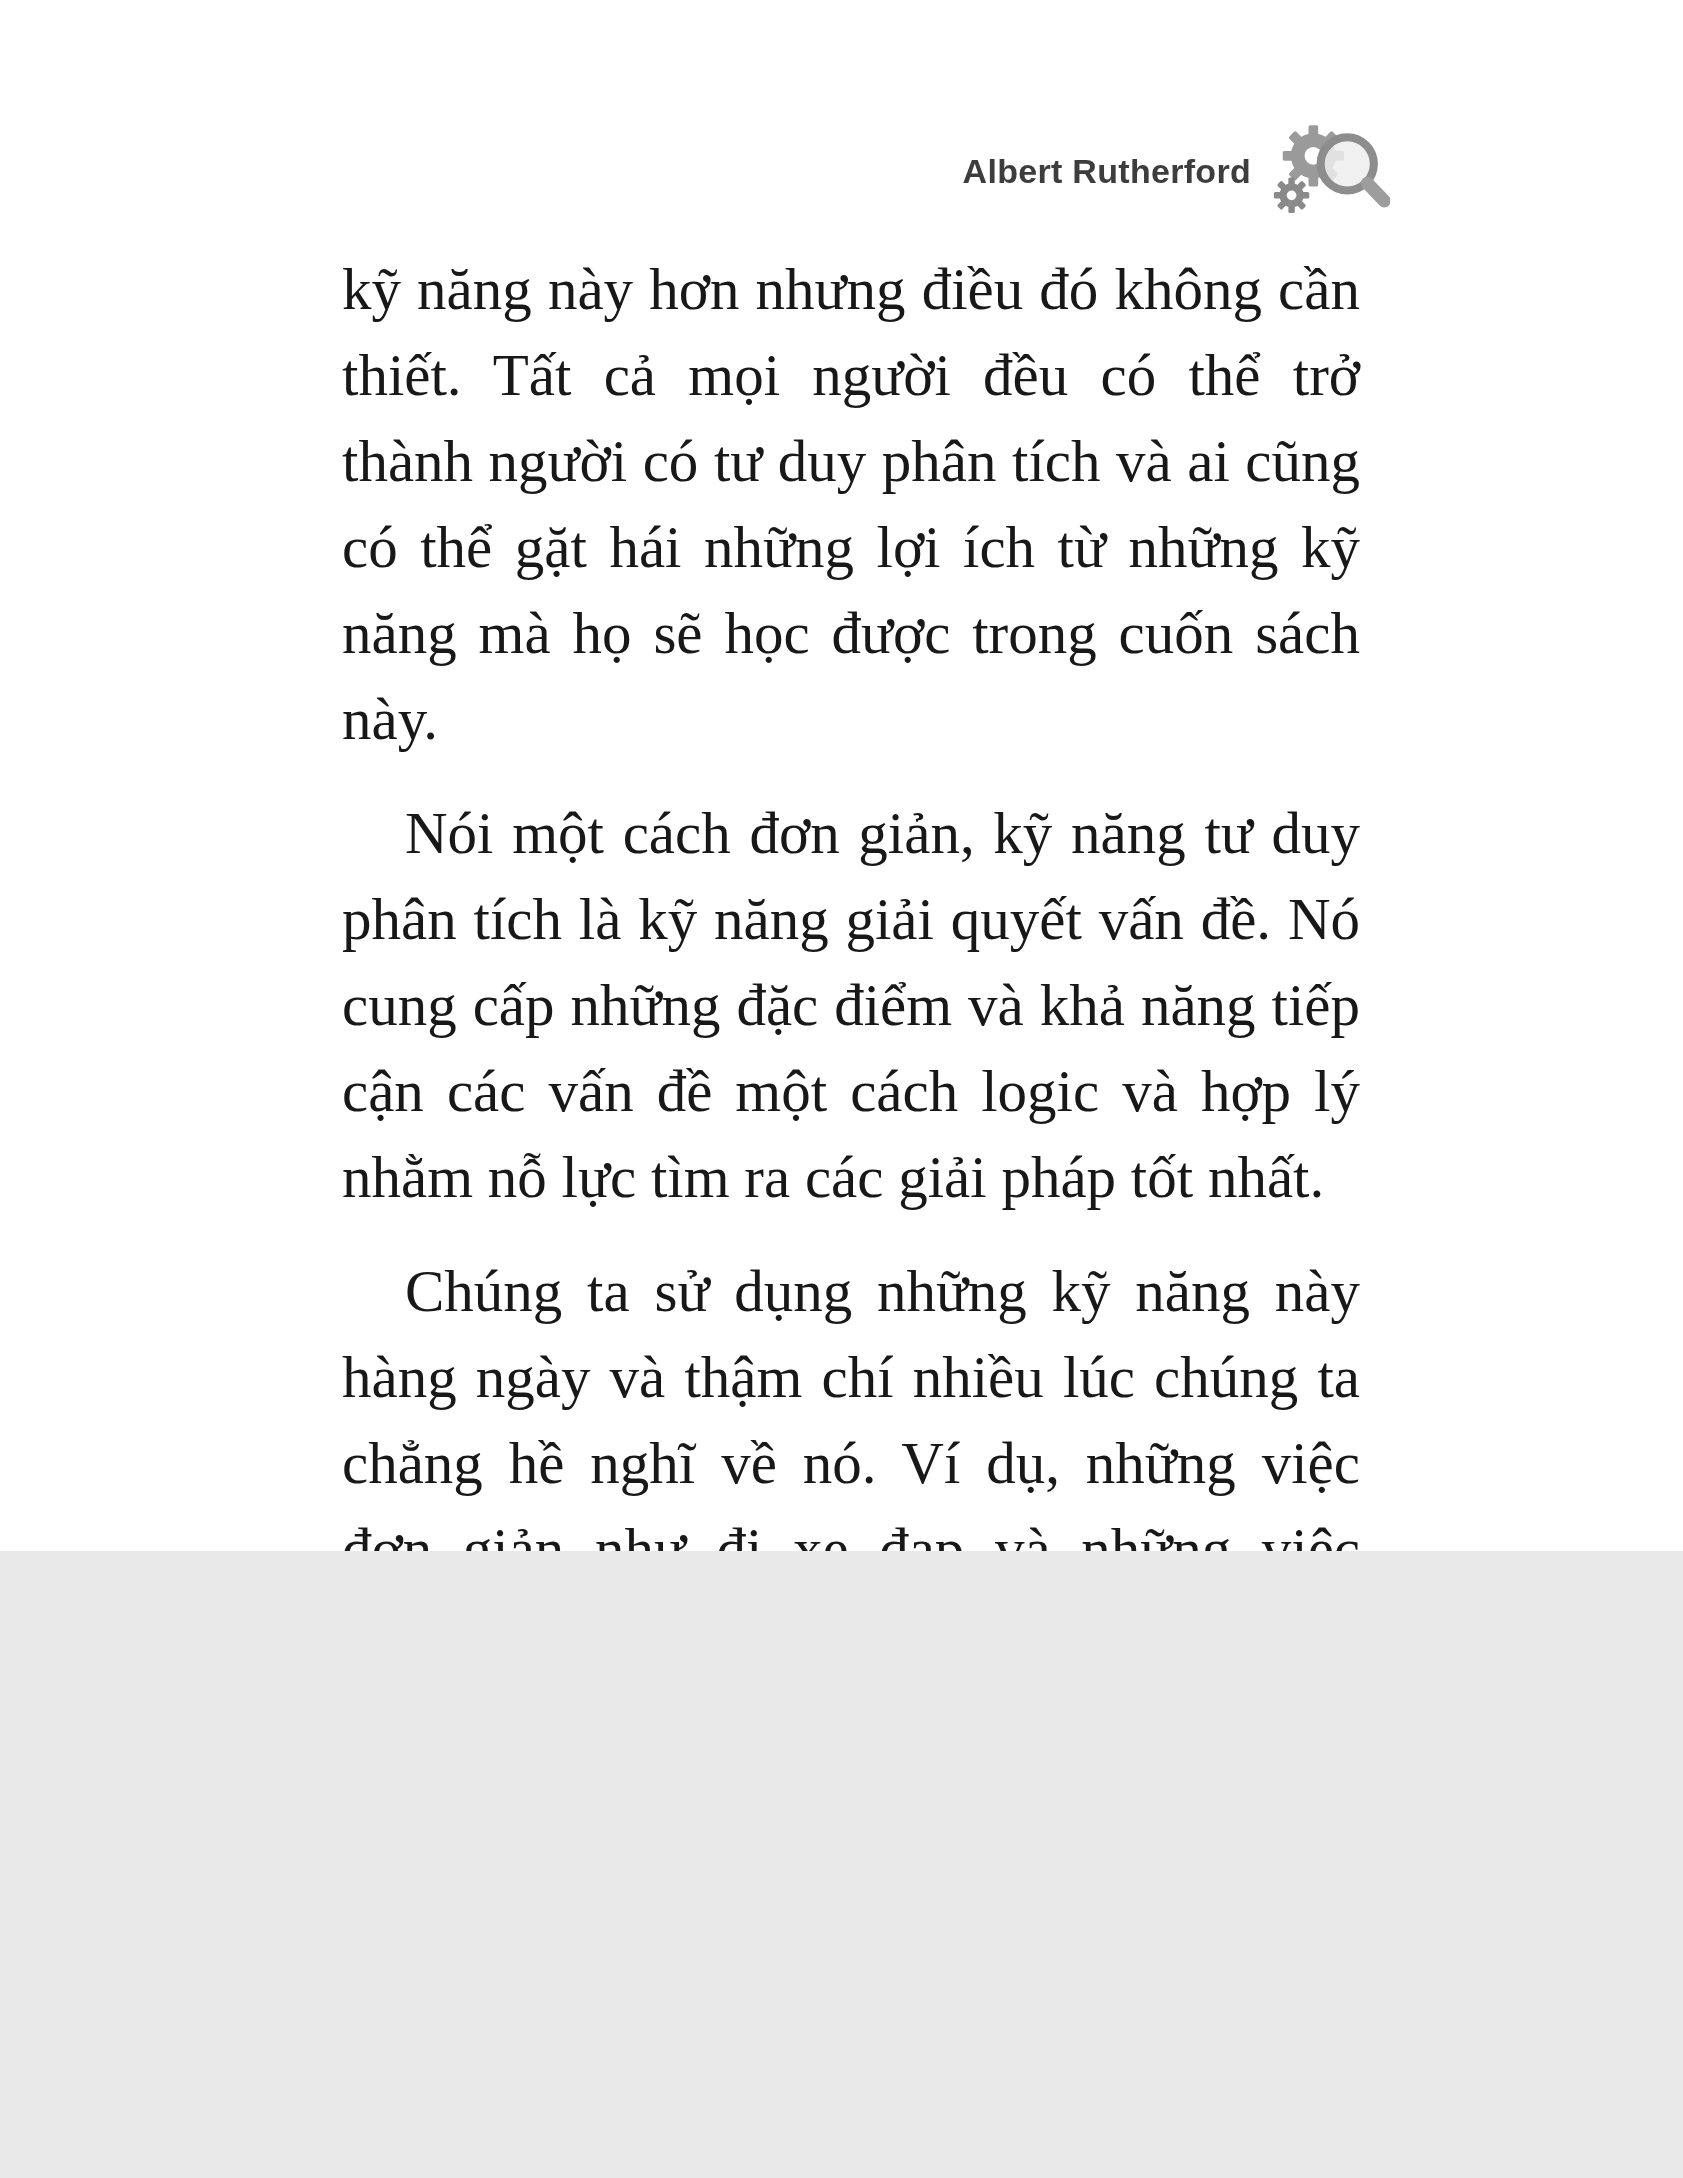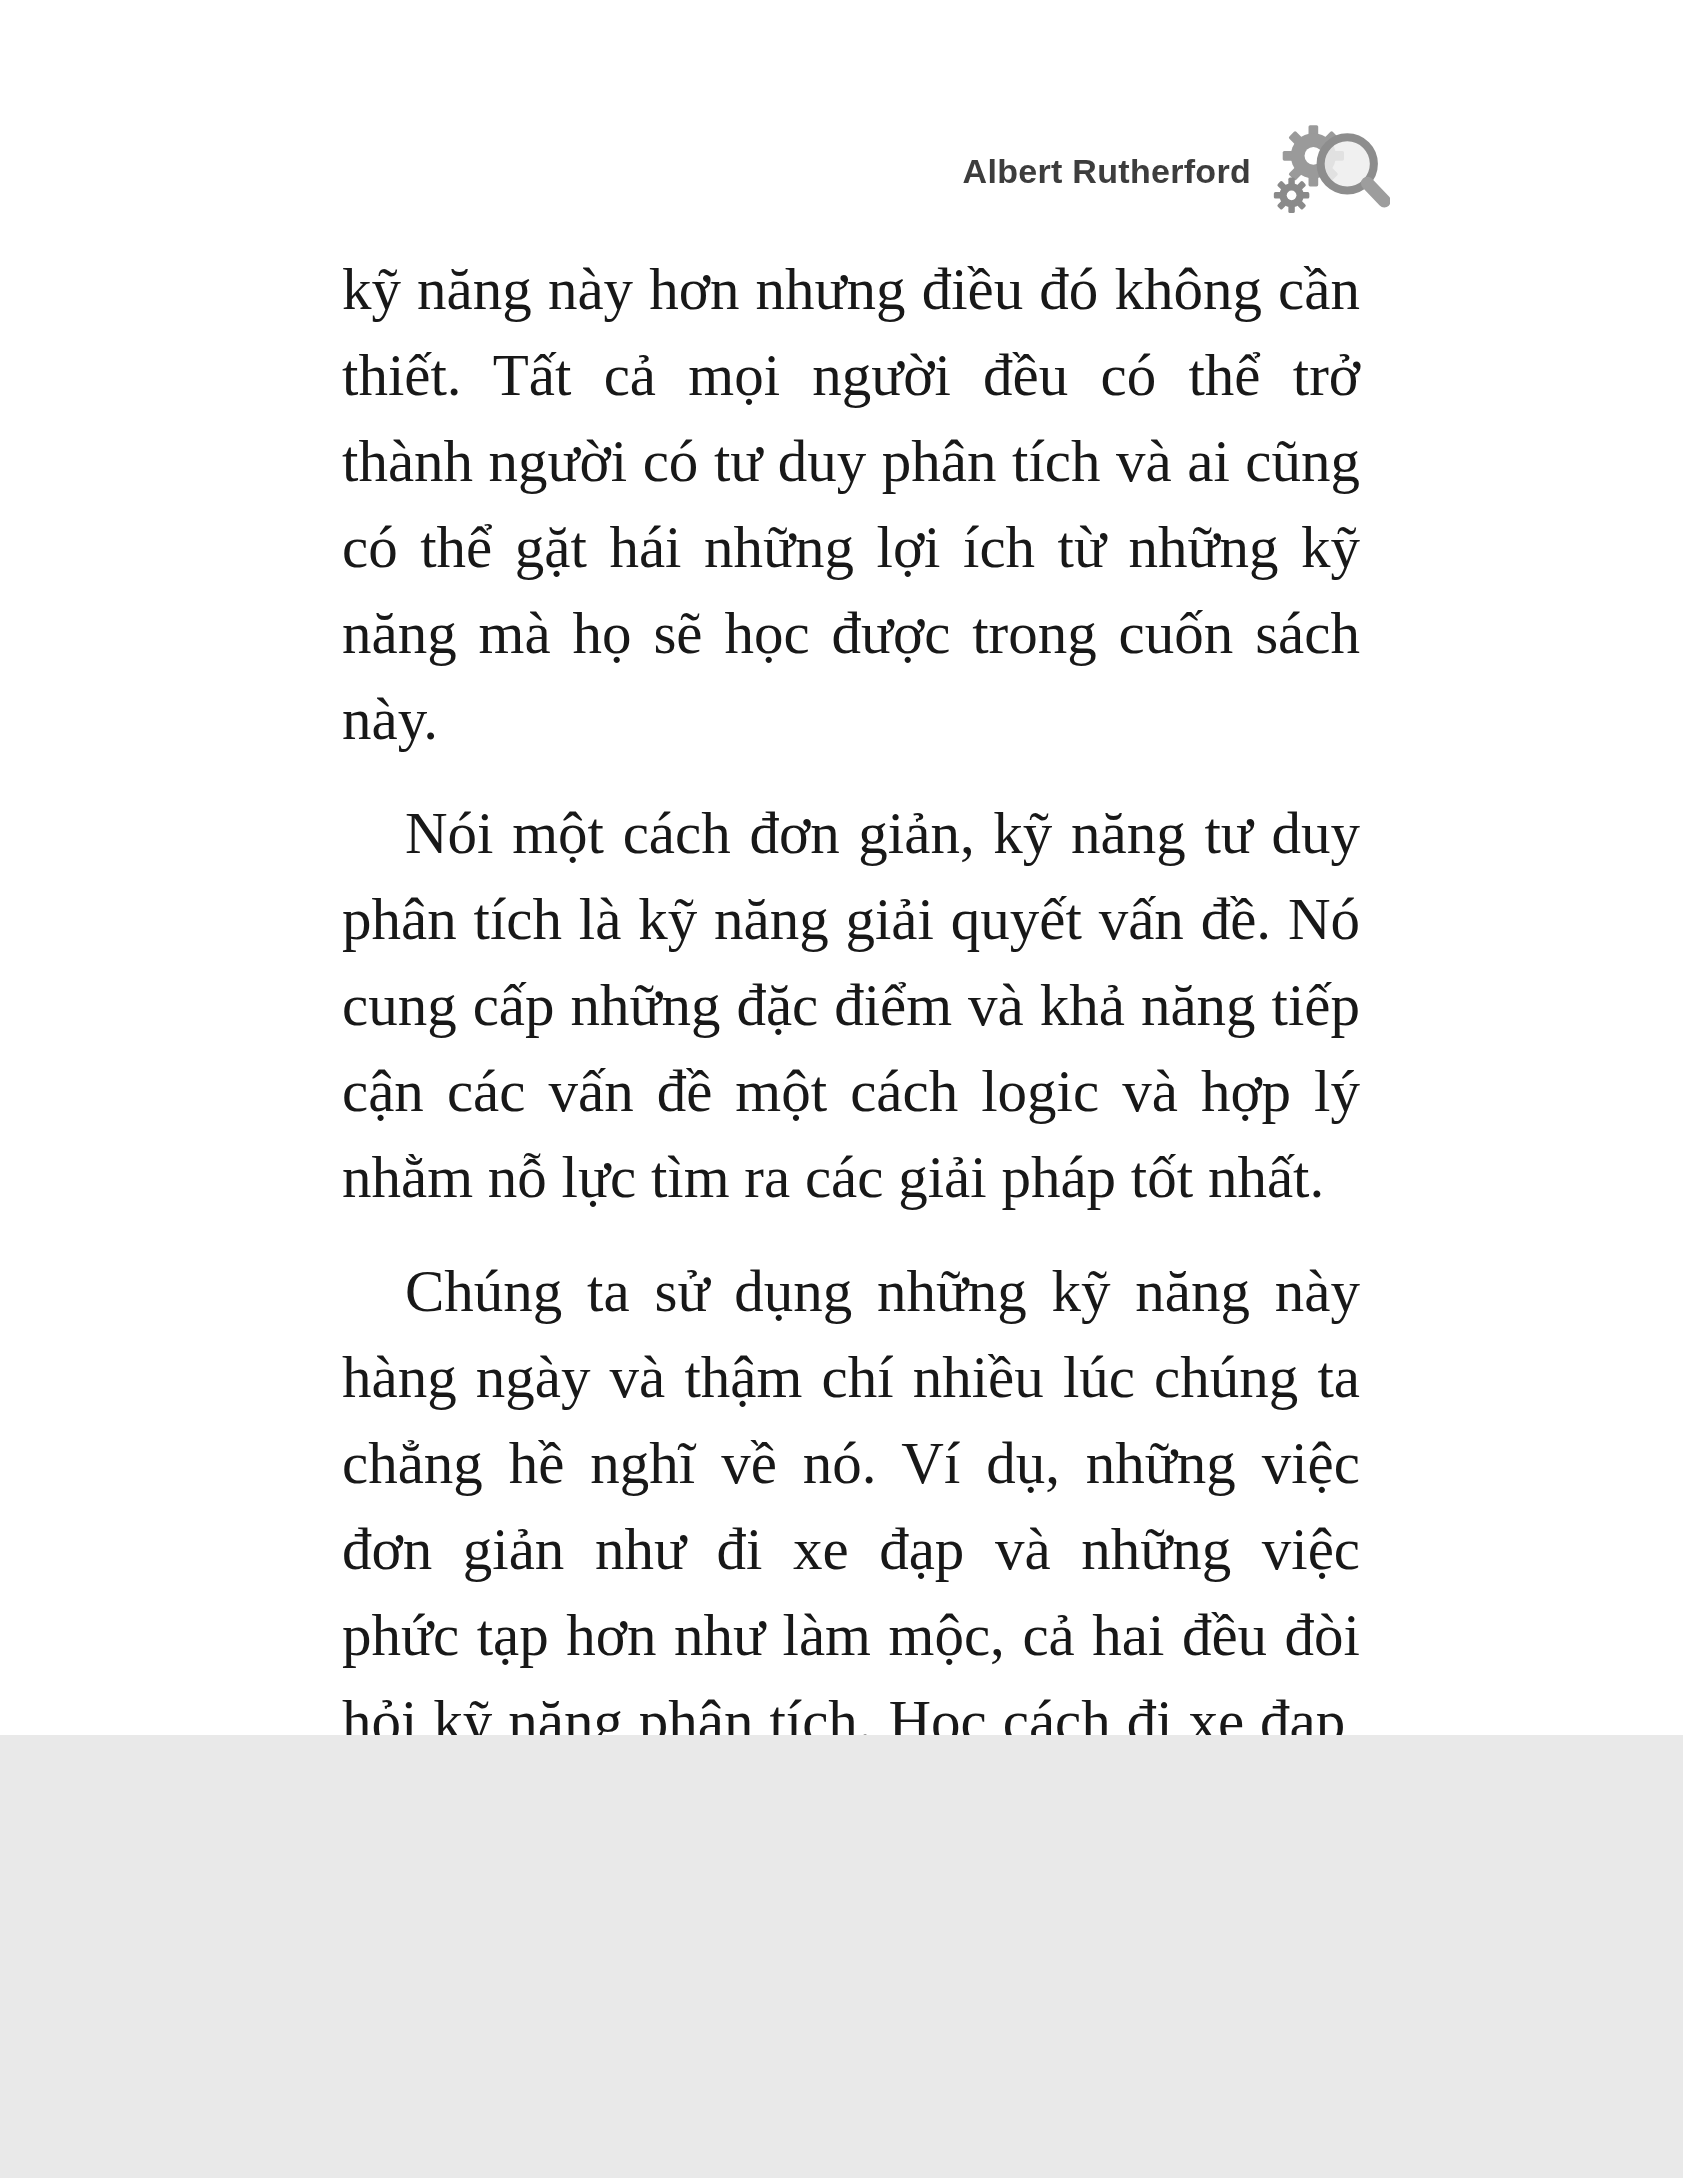--- a/index.html
+++ b/index.html
@@ -1,20 +1,20 @@
 <!DOCTYPE html>
 <html><head>
 <meta charset="utf-8">
 <style>
   * { box-sizing: border-box; }
   html, body { margin: 0; padding: 0; background: #e9e9e9; }
   .page {
     position: relative;
     width: 1683px;
-    height: 1735px;
+    height: 1551px;
     margin: 0 auto;
     background: #ffffff;
     overflow: hidden;
     font-family: "Liberation Serif", "DejaVu Serif", serif;
   }
   .header {
     position: absolute;
     top: 117px;
     right: 293px;
     display: flex;

